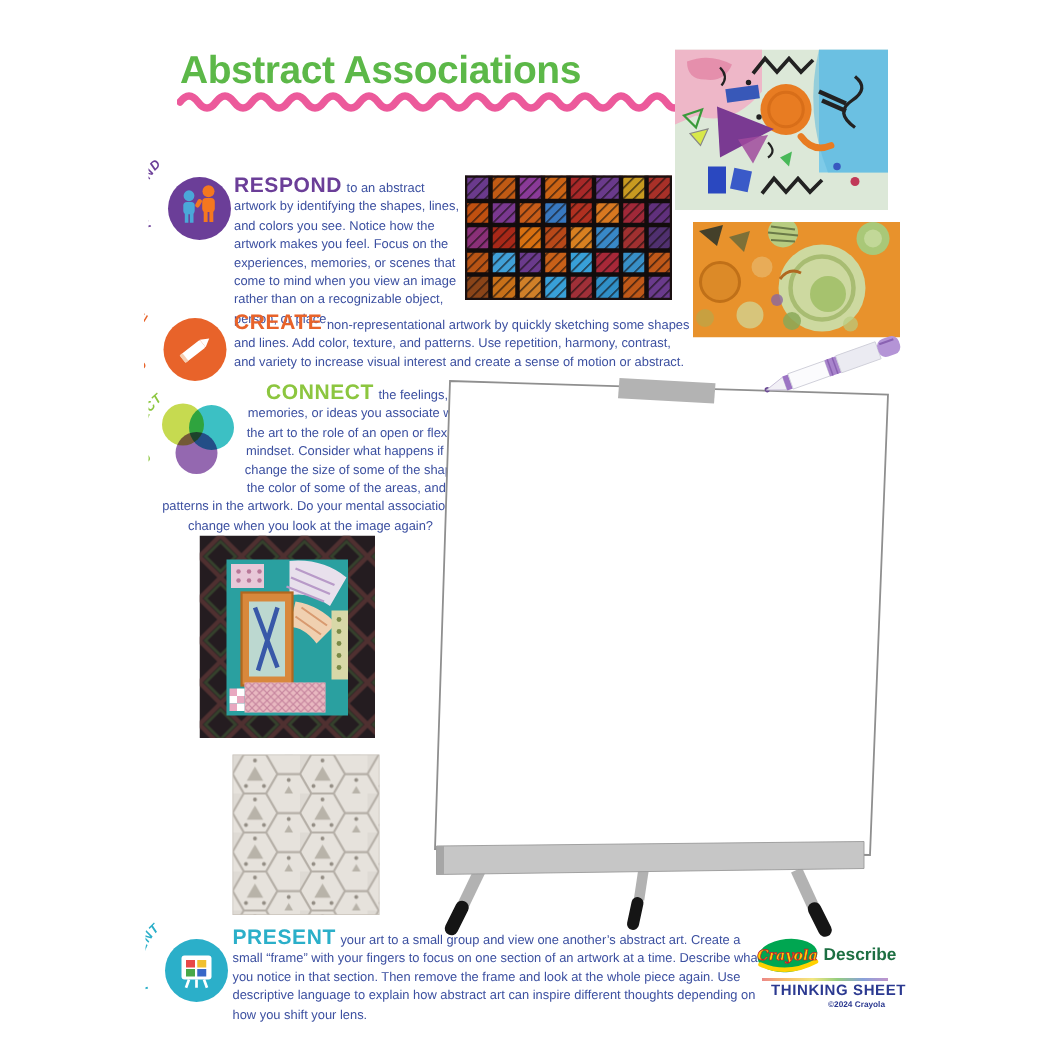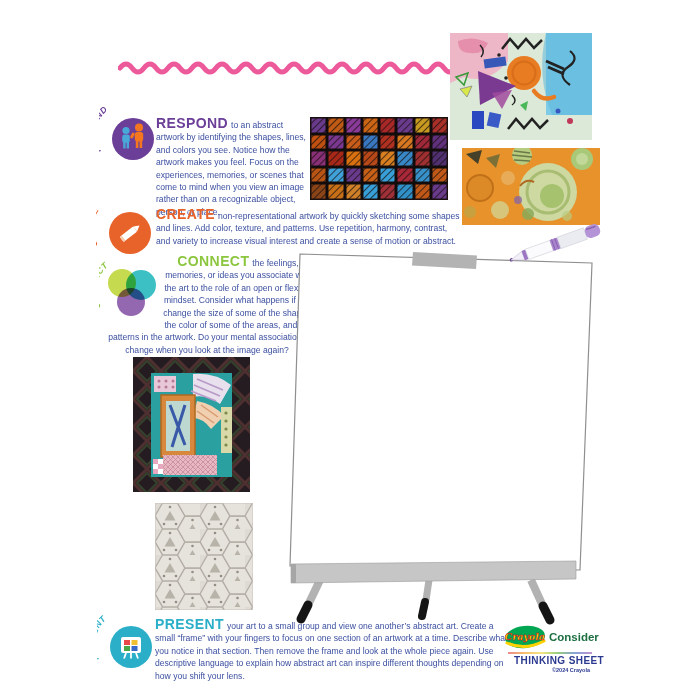--- a/index.html
+++ b/index.html
@@ -26,20 +26,21 @@
   .thinking{left:514px;top:655px;font-size:10px;font-weight:800;letter-spacing:.4px;color:#2b3990;}
   .copyright{left:514px;top:667px;width:76px;text-align:right;font-size:5.5px;font-weight:700;color:#2b3990;}
   .arc-label{font-size:8.5px;font-weight:800;font-style:italic;letter-spacing:.5px;}
   svg{display:block;}
 </style>
 </head>
 <body>
 
 <div id="sheet">
 
+  <div class="abs title1">Abstract Associations</div>
   <svg class="abs" style="left:118px;top:57px;" width="340" height="20" viewBox="0 0 340 20">
     <path d="M2,11 Q8,3 14,11 T26,11 T38,11 T50,11 T62,11 T74,11 T86,11 T98,11 T110,11 T122,11 T134,11 T146,11 T158,11 T170,11 T182,11 T194,11 T206,11 T218,11 T230,11 T242,11 T254,11 T266,11 T278,11 T290,11 T302,11 T314,11 T326,11 T336,11" fill="none" stroke="#ec5a9b" stroke-width="5" stroke-linecap="round"></path>
   </svg>
 
   <svg class="abs" style="left:99px;top:105px;" width="58" height="58" viewBox="0 0 58 58">
     <defs>
         <path id="arcR" d="M2,46 A32,32 0 0 1 46,2"></path>
       </defs>
     <text class="arc-label" fill="#6b3e98"><textPath href="#arcR">RESPOND</textPath></text>
     <circle cx="34" cy="34" r="21" fill="#6b3e98"></circle>
@@ -325,18 +326,18 @@
   </svg>
   <p class="abs sec-text present-text">
     <span class="sec-head c-present">PRESENT</span><span>your art to a small group and view one another’s abstract art. Create a small “frame” with your fingers to focus on one section of an artwork at a time. Describe what you notice in that section. Then remove the frame and look at the whole piece again. Use descriptive language to explain how abstract art can inspire different thoughts depending on how you shift your lens.</span>
   </p>
 
   <svg class="abs" style="left:503px;top:624px;" width="46" height="28" viewBox="0 0 46 28">
     <ellipse cx="22" cy="13" rx="20" ry="11" fill="#00a651" transform="rotate(-6 22 13)"></ellipse>
     <path d="M4,19 q18,8 37,-2" fill="none" stroke="#ffd200" stroke-width="3" stroke-linecap="round"></path>
     <text x="22" y="16" text-anchor="middle" font-family="DejaVu Serif, serif" font-style="italic" font-weight="bold" font-size="9.5" fill="#ffd200" stroke="#c8102e" stroke-width=".45">Crayola</text>
   </svg>
-  <div class="abs learning">Consider</div>
+  <div class="abs learning">Describe</div>
   <div class="abs rainbow"></div>
   <div class="abs thinking">THINKING SHEET</div>
   <div class="abs copyright">©2024 Crayola</div>
 
 </div>
 
 </body></html>

